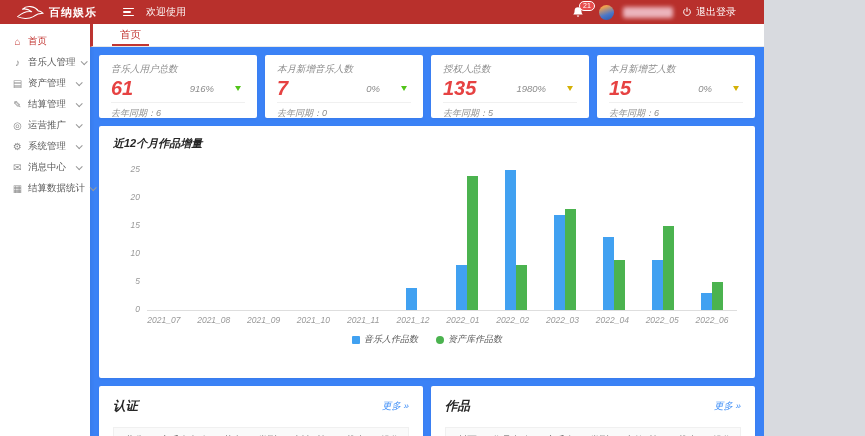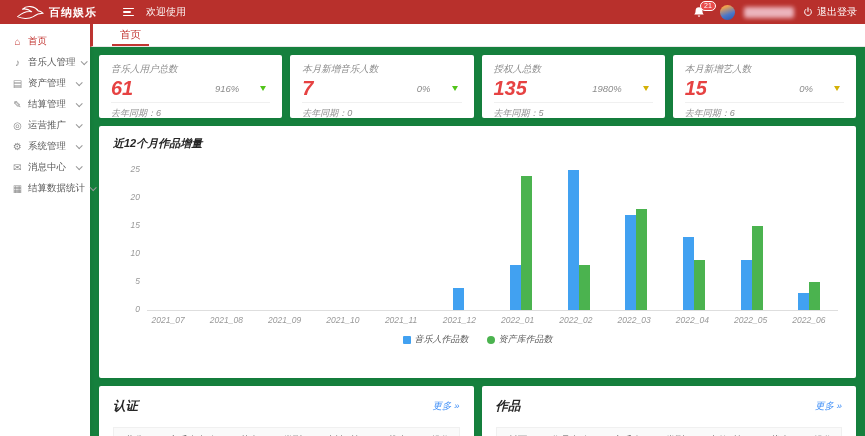--- a/index.html
+++ b/index.html
@@ -1,27 +1,27 @@
 <!DOCTYPE html>
 <html style="--header-bg: #b8302c; --accent: #c23632; --stat-number: #e64242; --link-blue: #3e8ef7;"><head>
 <meta charset="utf-8">
 <style>
   html,body{margin:0;padding:0;background:#d8dadf;}
-  #app{position:relative;width:865px;height:436px;overflow:hidden;background:#15803d;
+  #app{position:relative;width:764px;height:436px;overflow:hidden;background:#3b82f6;
        font-family:"Liberation Sans","DejaVu Sans",sans-serif;-webkit-font-smoothing:antialiased;}
   
   .header{position:absolute;left:0;top:0;right:0;height:24px;background:var(--header-bg);
           display:flex;align-items:center;color:#fff;z-index:5;}
   .brand{display:flex;align-items:center;gap:5px;padding-left:16px;cursor:pointer;}
   .brand-text{font-size:11px;font-weight:bold;letter-spacing:1px;}
   .collapse{margin-left:26px;display:inline-flex;flex-direction:column;gap:2px;cursor:pointer;}
   .collapse i{display:block;height:1.4px;background:#fff;border-radius:1px;}
   .collapse i:nth-child(1){width:11px}.collapse i:nth-child(2){width:8px}.collapse i:nth-child(3){width:11px}
   .welcome{margin-left:12px;font-size:10px;opacity:.95;}
-  .hright{margin-left:auto;display:flex;align-items:center;gap:9px;padding-right:8px;}
+  .hright{margin-left:auto;display:flex;align-items:center;gap:9px;padding-right:28px;}
   .bellwrap{position:relative;display:inline-flex;cursor:pointer;margin-right:6px;}
   .badge{position:absolute;top:-5px;left:7px;background:#e84c4c;border:1px solid #fff;color:#fff;
          font-size:7px;line-height:8px;padding:0 3px;border-radius:7px;}
   .avatar{width:15px;height:15px;border-radius:50%;cursor:pointer;
           background:linear-gradient(160deg,#f0a04e 18%,#4a77c9 62%,#2b59a8 100%);}
   .username-blur{width:50px;height:11px;border-radius:2px;background:#ecb4bc;filter:blur(2px);}
   .logout{display:flex;align-items:center;gap:4px;font-size:10px;cursor:pointer;}
   
   .sidebar{position:absolute;top:24px;left:0;width:90px;bottom:0;background:#fff;
            box-shadow:1px 0 4px rgba(0,0,0,.07);padding-top:7px;z-index:4;}

